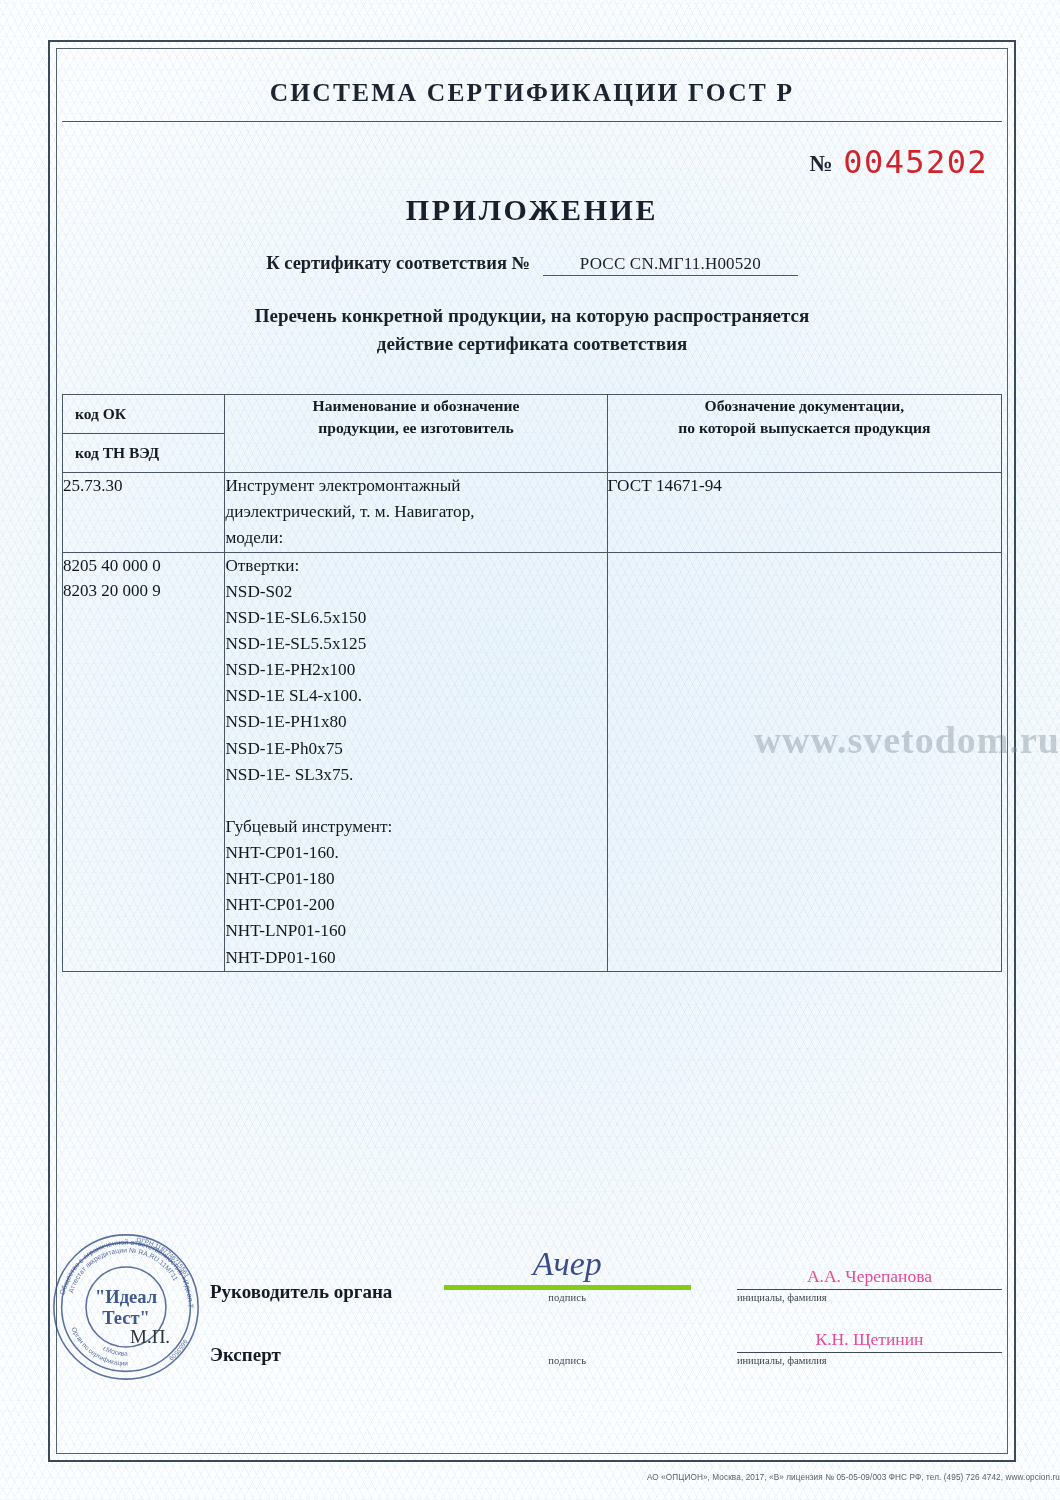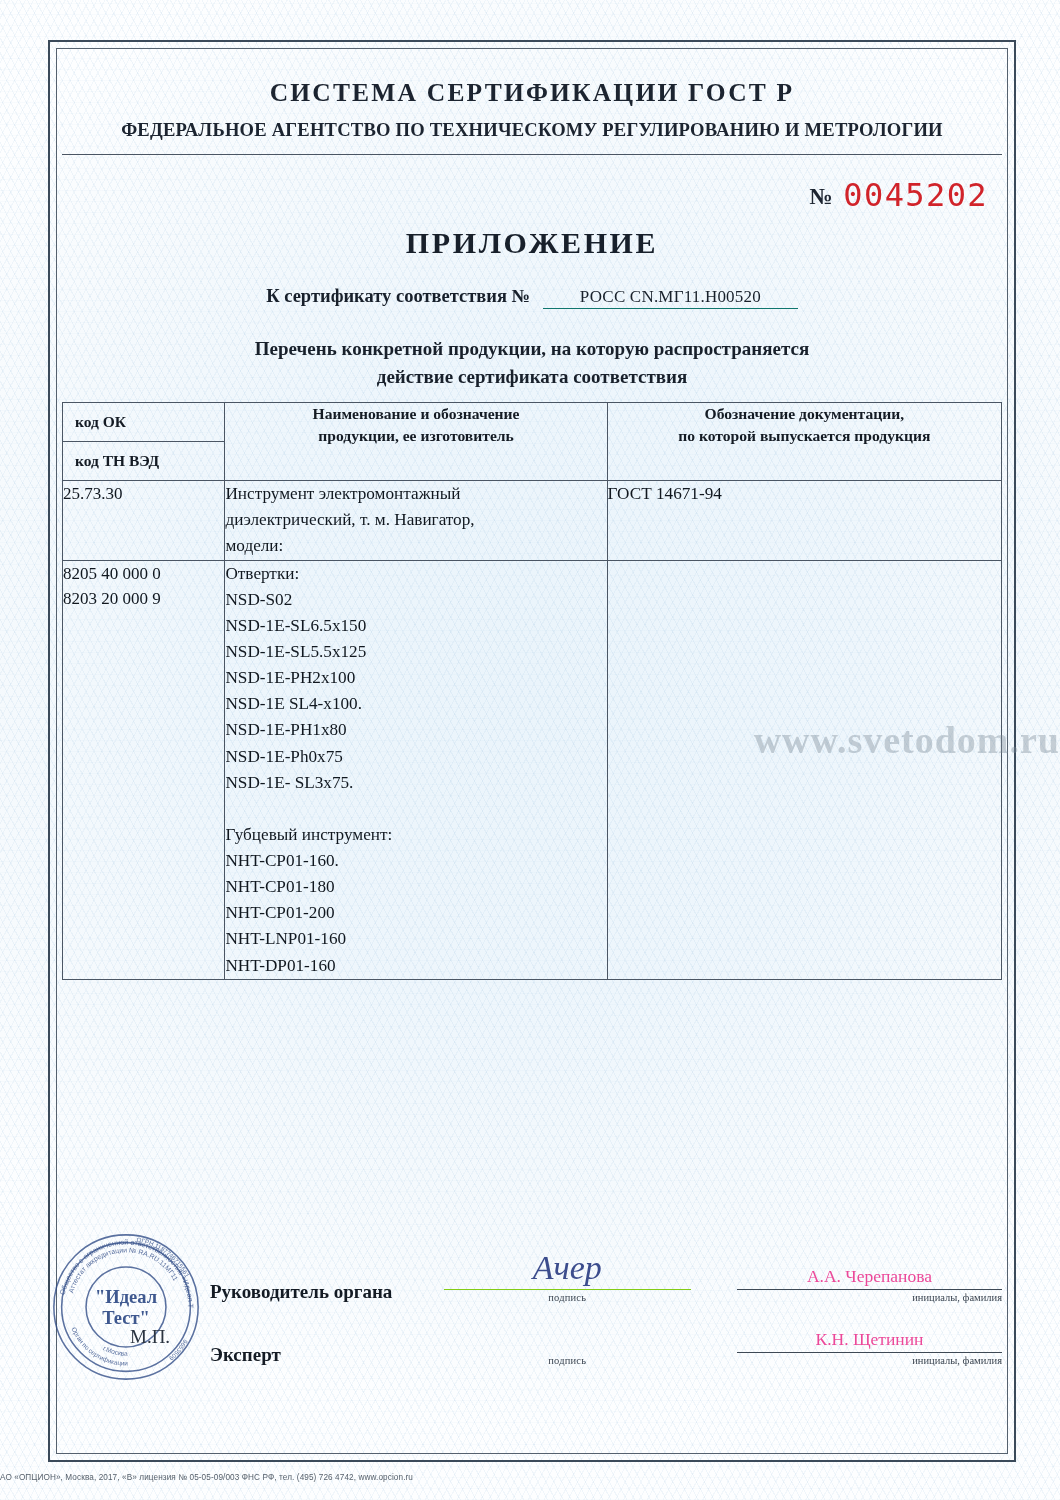--- a/index.html
+++ b/index.html
@@ -124,21 +124,21 @@
     margin-top: 26px;
     text-align: center;
     font-weight: bold;
     font-size: 19px;
     line-height: 1.45;
     color: #18202b;
   }
 
   
   table.grid {
-    margin-top: 12px;
+    margin-top: 37px;
     width: 100%;
     border-collapse: collapse;
     table-layout: fixed;
   }
   table.grid td, table.grid th {
     border: 1.3px solid #4b5664;
     vertical-align: top;
     padding: 0;
   }
   .th-ok, .th-tn {
@@ -209,38 +209,38 @@
   }
   .sig-role {
     width: 228px;
     font-weight: bold;
     font-size: 19px;
     color: #141b24;
     padding-left: 148px;
     box-sizing: content-box;
   }
   .sig-mid { width: 250px; position: relative; margin-left: 8px; }
-  .sig-line { border-bottom: 1px solid #84cc16; height: 34px; position: relative; }
+  .sig-line { border-bottom: 5px solid #84cc16; height: 34px; position: relative; }
   .sig-cap {
     text-align: center;
     font-size: 10.5px;
     color: #3c4652;
     letter-spacing: .2px;
     margin-top: 2px;
   }
   .sig-right { width: 268px; margin-left: 46px; }
   .sig-name {
     text-align: center;
     font-size: 17.5px;
     color: #ec4899;
     padding-bottom: 2px;
     border-bottom: 1px solid #3e4955;
   }
   .sig-sub {
-    text-align: right;
+    text-align: left;
     font-size: 10.5px;
     color: #3c4652;
     margin-top: 2px;
   }
   .ink {
     position: absolute;
     left: 50%; transform: translateX(-50%);
     bottom: 2px;
     color: #1c2f7a;
     font-family: "Liberation Serif", serif;
@@ -264,21 +264,21 @@
     font-family: "Liberation Serif", serif;
     font-size: 19px;
     color: #2b3440;
     z-index: 8;
   }
 
   .footer {
     position: absolute;
     left: 0; right: 0;
     bottom: 18px;
-    text-align: left;
+    text-align: right;
     font-family: "Liberation Sans", sans-serif;
     font-size: 8.2px;
     color: #57616c;
     letter-spacing: .1px;
     z-index: 5;
   }
 </style>
 </head>
 <body>
 
@@ -286,21 +286,20 @@
 
 <div class="frame-outer">
   <div class="frame-inner"></div>
 </div>
 
 <div class="watermark">www.svetodom.ru</div>
 
 <div class="content">
 
   <div class="hdr-title">СИСТЕМА СЕРТИФИКАЦИИ ГОСТ Р</div>
-  <div class="hdr-sub">ФЕДЕРАЛЬНОЕ АГЕНТСТВО ПО ТЕХНИЧЕСКОМУ РЕГУЛИРОВАНИЮ И МЕТРОЛОГИИ</div>
   <div class="hdr-rule"></div>
 
   <div class="numline">
     <span class="no">№</span>
     <span class="digits">0045202</span>
   </div>
 
   <div class="doc-title">ПРИЛОЖЕНИЕ</div>
 
   <div class="certline">

